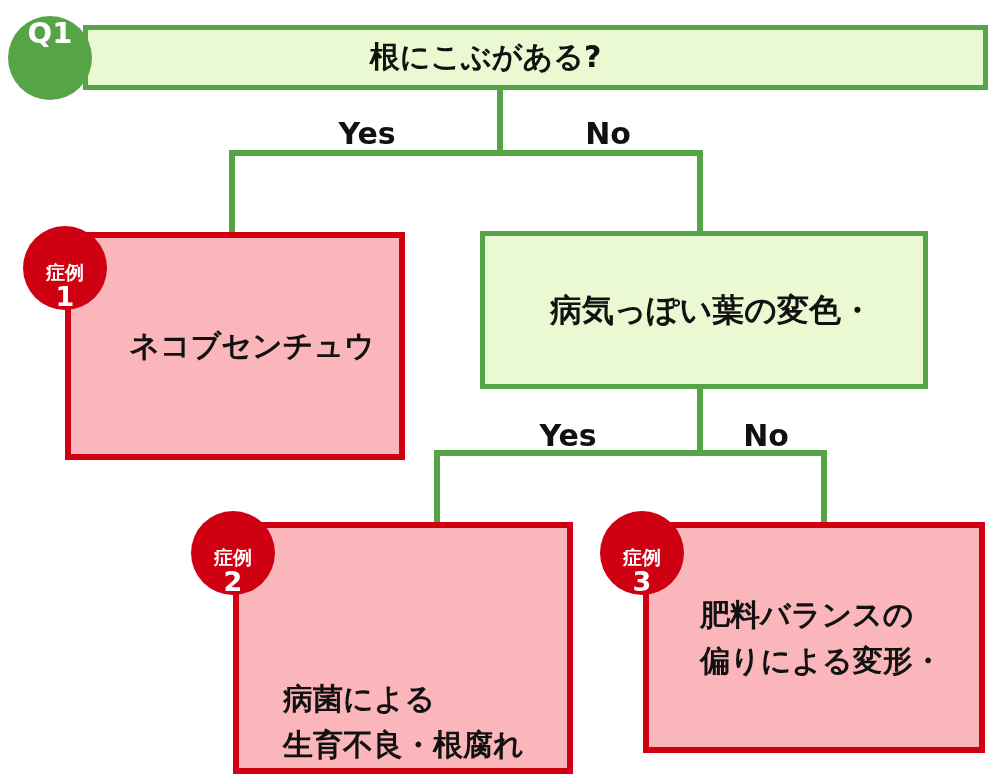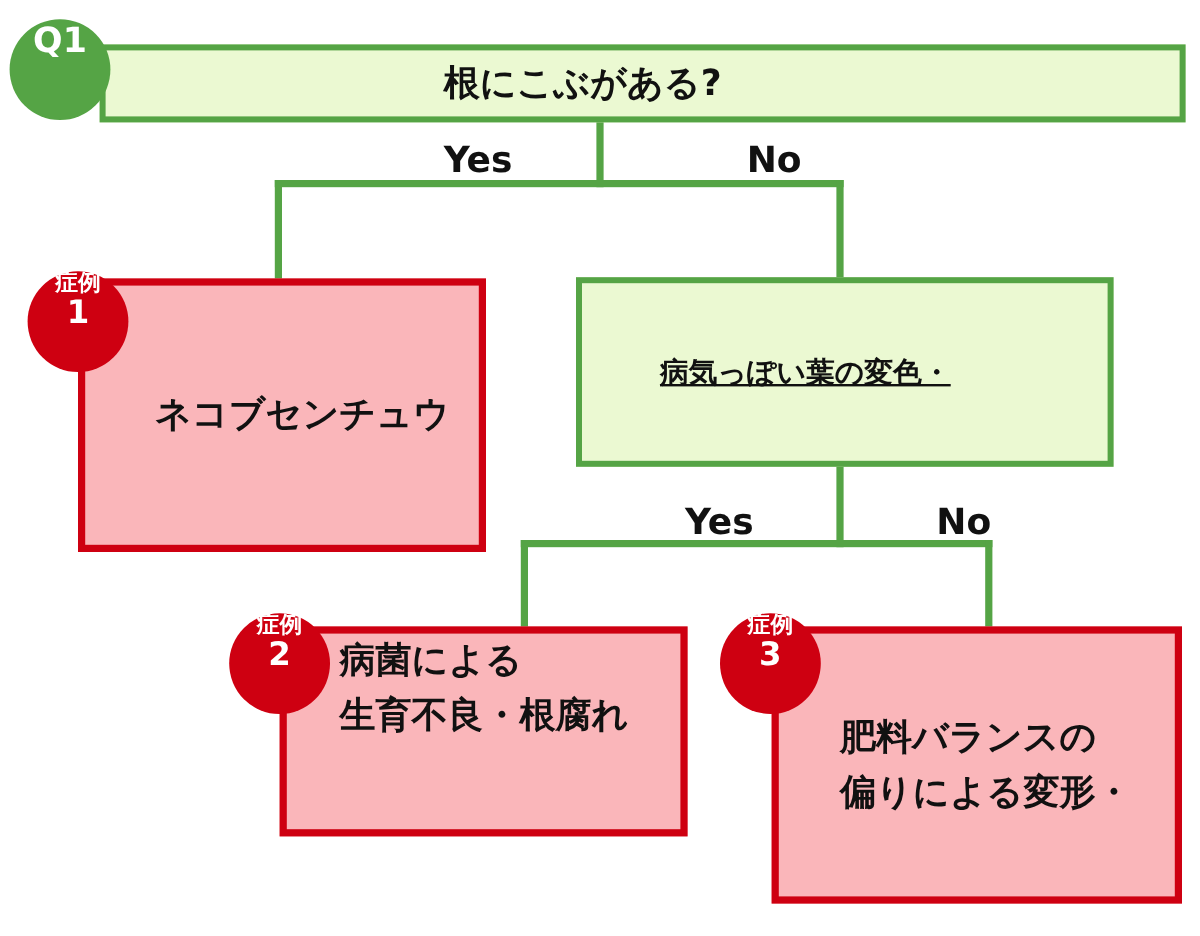--- a/index.html
+++ b/index.html
@@ -38,49 +38,47 @@
     background: var(--green-fill);
     border: 5px solid var(--green);
     z-index: 2;
   }
   .qbox-bar {
     left: 83px; top: 25px; width: 905px; height: 65px;
     display: flex; align-items: center; justify-content: center;
     padding-right: 100px;
     font-size: 30px;
     white-space: nowrap;
-    margin-top: 12px;
   }
   .qbox-q2 {
     left: 480px; top: 231px; width: 448px; height: 158px;
     display: flex; flex-direction: column; justify-content: center;
     padding-left: 65px;
-    font-size: 24px;
+    font-size: 32px;
     line-height: 46px;
     white-space: nowrap;
-    text-decoration: underline;
   }
 
   
   .cbox {
     position: absolute;
     background: var(--red-fill);
     border: 6px solid var(--red);
     z-index: 2;
     font-size: 30px;
     line-height: 46px;
     white-space: nowrap;
   }
   .cbox-1 {
     left: 65px; top: 232px; width: 340px; height: 228px;
     display: flex; align-items: center; justify-content: center; padding-left: 34px;
   }
   .cbox-2 {
-    left: 233px; top: 522px; width: 340px; height: 175px;
-    display: flex; flex-direction: column; justify-content: flex-start;
+    left: 233px; top: 522px; width: 340px; height: 252px;
+    display: flex; flex-direction: column; justify-content: flex-end;
     padding-left: 44px;
   }
   .cbox-3 {
     left: 643px; top: 522px; width: 342px; height: 231px;
     display: flex; flex-direction: column; justify-content: center;
     padding-left: 51px;
   }
 
   
   .badge {
@@ -88,28 +86,28 @@
     width: 84px; height: 84px;
     border-radius: 50%;
     display: flex; flex-direction: column;
     align-items: center; justify-content: flex-start;
     color: var(--badge-text);
     z-index: 3;
     text-align: center;
   }
   .badge-green { background: var(--green); font-size: 29px; }
   .badge-red   { background: var(--red); }
-  .badge-red .badge-small  { font-size: 19px; line-height: 21px; }
+  .badge-red .badge-small  { font-size: 19px; line-height: 21px; margin-top: 36px; }
   .badge-red .badge-number { font-size: 27px; line-height: 28px; }
 
   
   .branch-label {
     position: absolute;
     width: 120px;
-    text-align: right;
+    text-align: center;
     font-size: 30px;
     line-height: 36px;
     z-index: 2;
   }
 </style>
 </head>
 <body>
 
 <div class="canvas">
 

